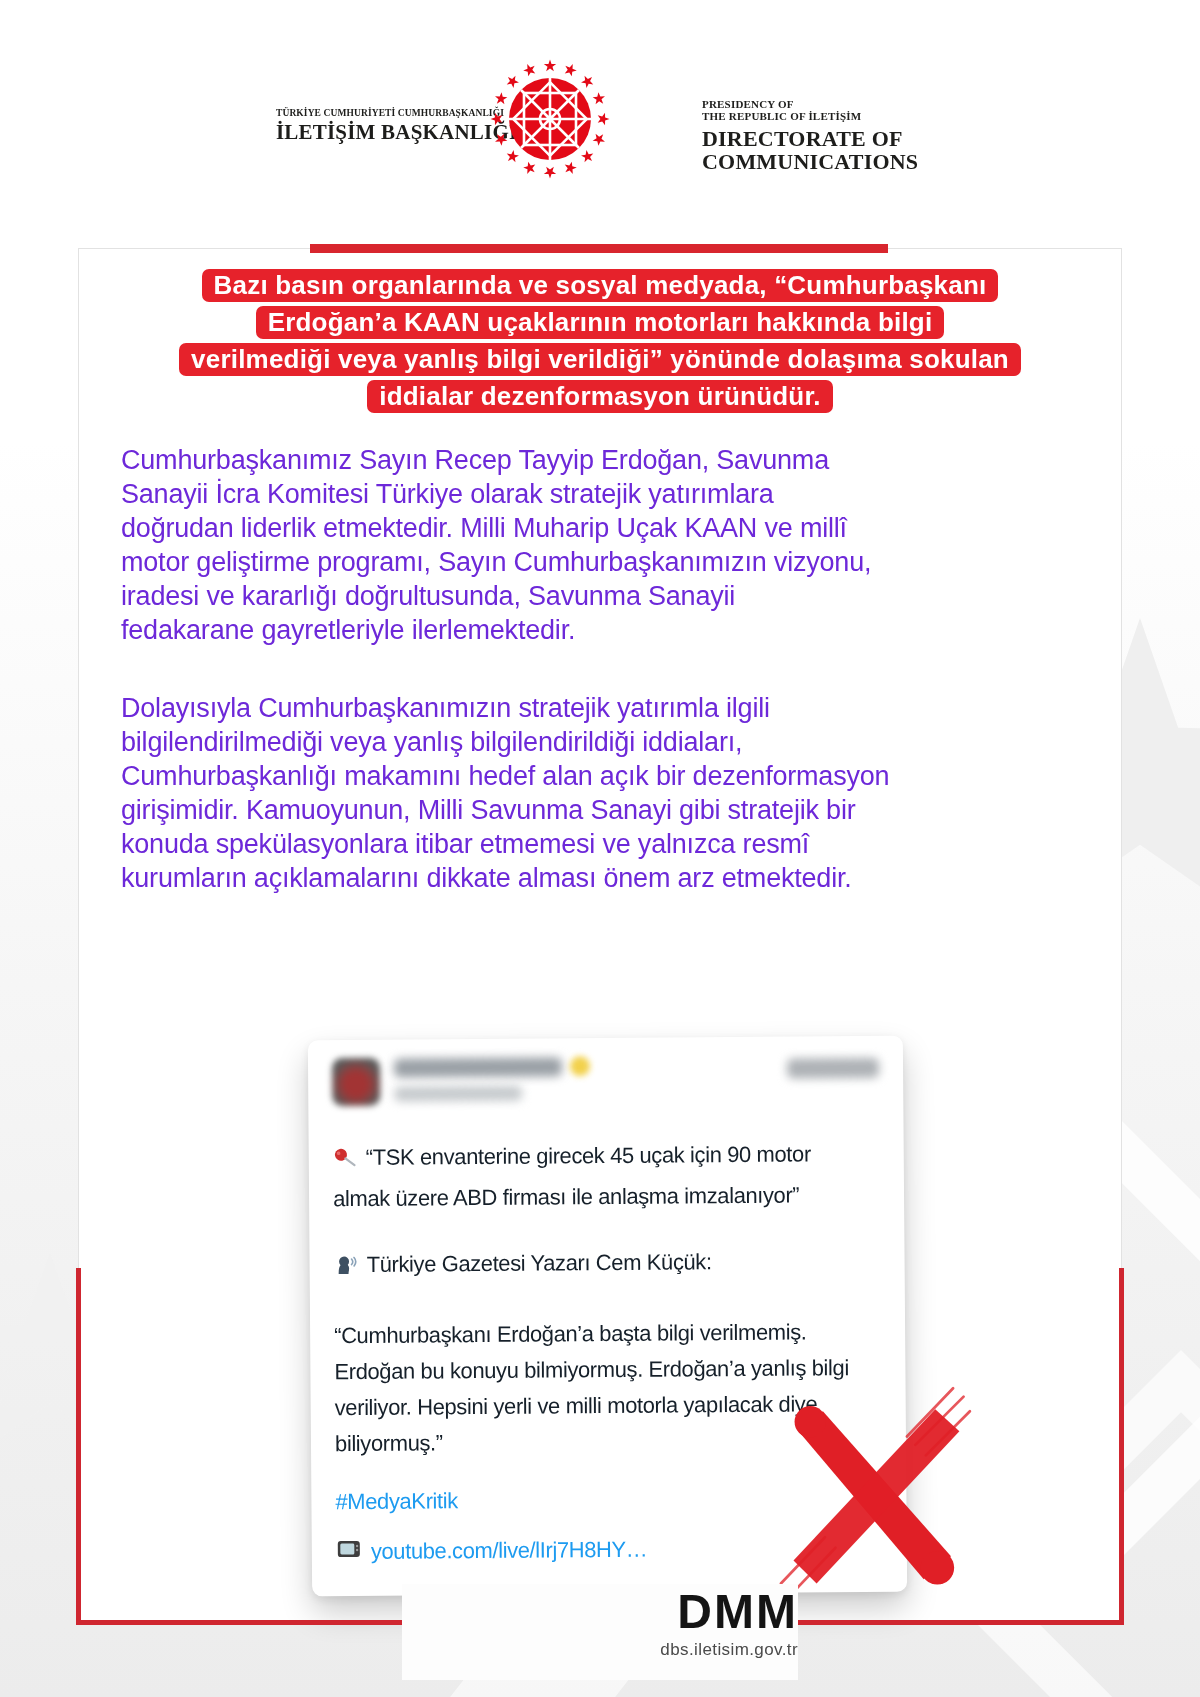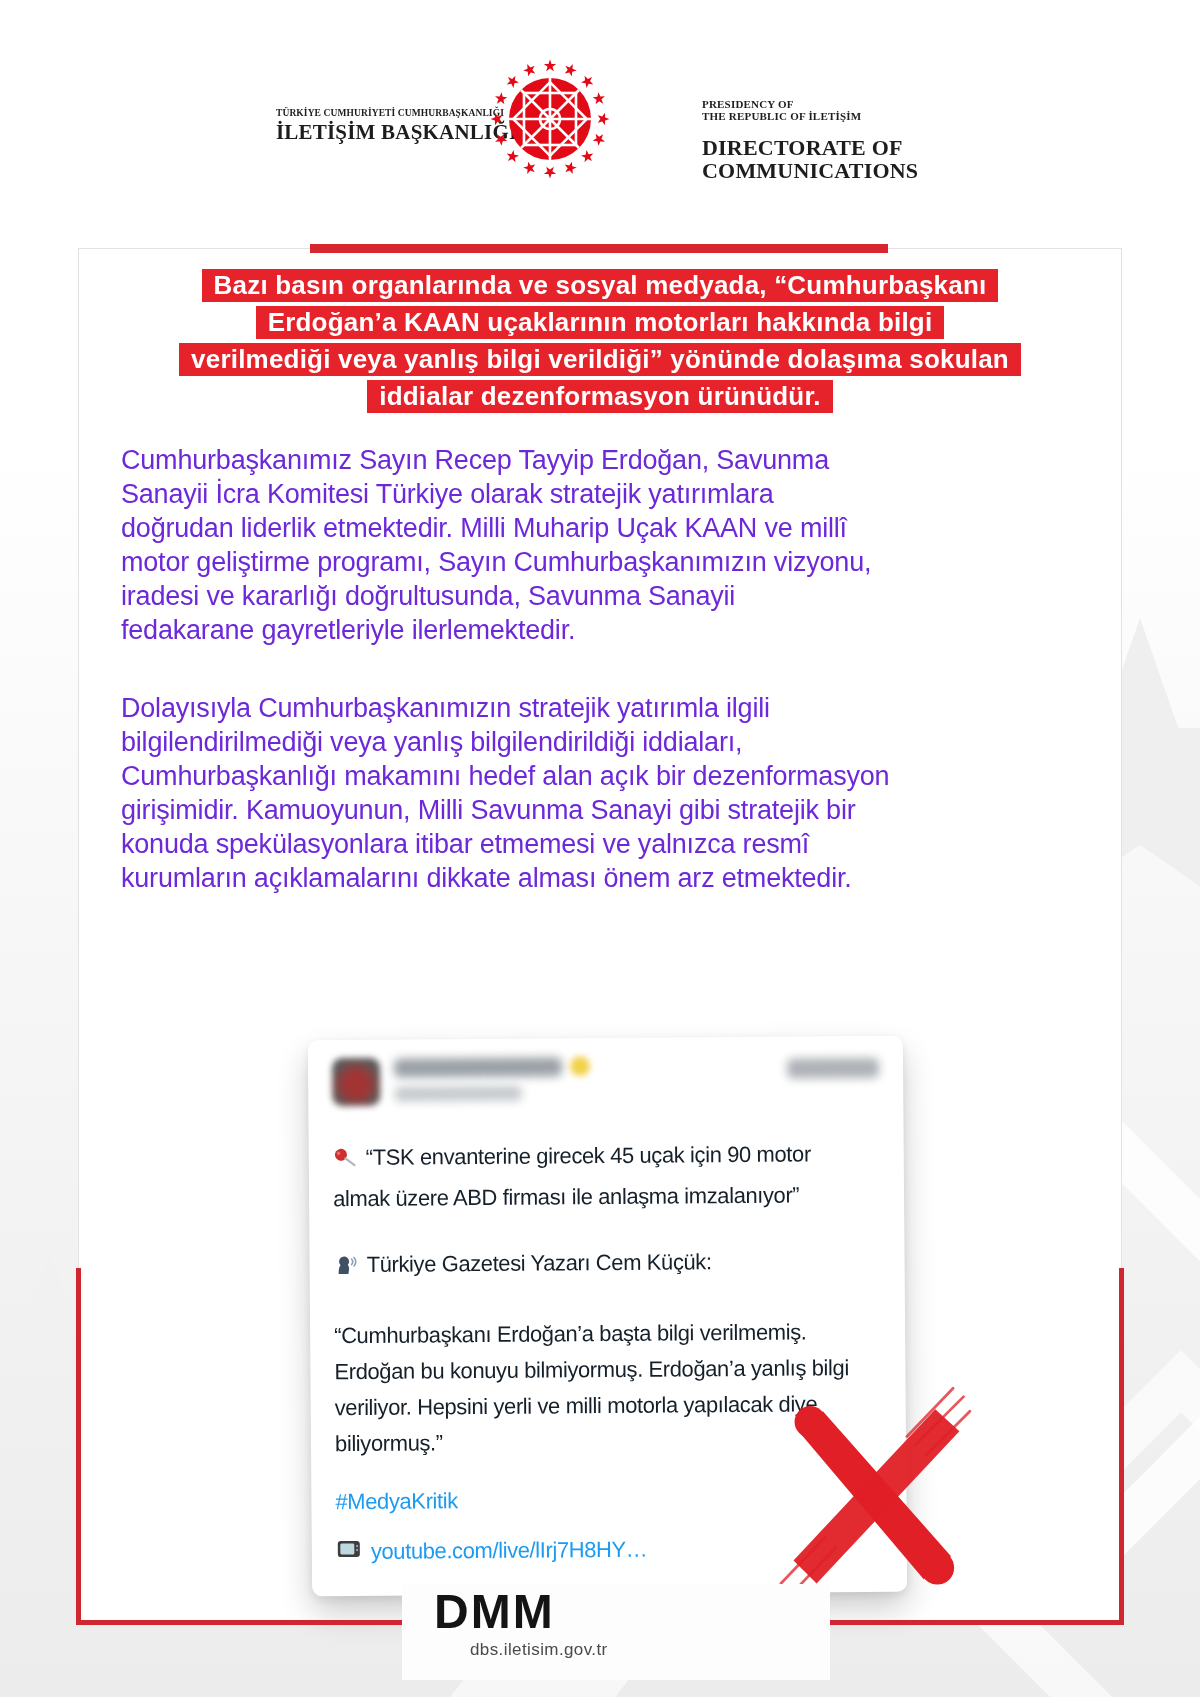--- a/index.html
+++ b/index.html
@@ -16,29 +16,29 @@
   .wm-chevron2{right:-150px;top:1420px;width:250px;height:250px;border:44px solid rgba(255,255,255,.65);transform:rotate(45deg);}
   .wm-stripe{left:520px;top:1400px;width:130px;height:460px;background:rgba(255,255,255,.6);transform:rotate(38deg);}
   
   .left-logo{position:absolute;left:276px;top:108px;width:192px;text-align:center;color:#1d1d1b;font-family:"Liberation Serif",serif;z-index:2;}
   .left-logo .small{font-size:9.5px;font-weight:700;white-space:nowrap;letter-spacing:.1px;}
   .left-logo .big{font-size:21px;font-weight:700;white-space:nowrap;margin-top:2px;letter-spacing:.2px;}
   .emblem{position:absolute;left:489px;top:58px;width:122px;height:122px;z-index:2;}
   .right-logo{position:absolute;left:702px;top:98px;color:#1d1d1b;font-family:"Liberation Serif",serif;z-index:2;}
   .right-logo .small{font-size:11px;font-weight:700;line-height:12px;letter-spacing:.2px;}
   .right-logo .big{font-size:22px;font-weight:700;line-height:23px;letter-spacing:.2px;}
-  .right-logo .big.first{margin-top:14px;}
+  .right-logo .big.first{margin-top:5px;}
   
   .main-card{position:absolute;left:78px;top:248px;width:1044px;height:1377px;background:#fff;
     border:1px solid #e2e2e2;border-bottom:none;box-sizing:border-box;z-index:1;}
   .card-top-accent{position:absolute;left:310px;top:244px;width:578px;height:9px;background:#d8262e;z-index:3;}
   .headline{margin-top:16px;text-align:center;}
   .headline .hl-line{display:block;line-height:0;}
   .headline .strip{display:inline-block;background:#e6222b;color:#ffffff;font-weight:700;font-size:26px;
-    line-height:29px;padding:2px 12px 2px;margin-top:4px;letter-spacing:.2px;}
+    line-height:29px;padding:2px 12px 2px;margin-top:4px;letter-spacing:.2px;border-radius:7px;}
   .para{margin:30px 36px 0 42px;font-size:27px;line-height:34px;color:#6d28d9;letter-spacing:-.2px;}
   .para.second{margin-top:44px;}
   .para-line{white-space:nowrap;}
   
   .tweet{position:absolute;left:310px;top:1038px;width:595px;box-sizing:border-box;background:#fff;border-radius:10px;
     padding:18px 24px 26px;box-shadow:0 16px 32px rgba(0,0,0,.20),0 3px 8px rgba(0,0,0,.08);
     transform:rotate(-.45deg);z-index:2;font-size:22px;line-height:36px;color:#16202a;letter-spacing:-.4px;}
   .tweet-header{display:flex;align-items:flex-start;}
   .avatar-blur{width:48px;height:48px;border-radius:10px;flex:0 0 auto;
     background:radial-gradient(circle at 50% 55%, #a23434 0 32%, #5a5a5a 72%);filter:blur(3px);}
@@ -55,21 +55,21 @@
   .link-row{margin-top:14px;color:#1d9bf0;display:flex;align-items:center;}
   .t-line{white-space:nowrap;}
   .ico{display:inline-block;vertical-align:-5px;margin-right:9px;}
   
   .x-mark{position:absolute;left:762px;top:1384px;width:210px;height:210px;z-index:4;}
   
   .frame-left{position:absolute;left:76px;top:1268px;width:5px;height:357px;background:#cf2630;z-index:5;}
   .frame-right{position:absolute;left:1119px;top:1268px;width:5px;height:357px;background:#cf2630;z-index:5;}
   .frame-bottom-l{position:absolute;left:76px;top:1620px;width:326px;height:5px;background:#cf2630;z-index:5;}
   .frame-bottom-r{position:absolute;left:798px;top:1620px;width:326px;height:5px;background:#cf2630;z-index:5;}
-  .footer-box{position:absolute;left:402px;top:1584px;width:396px;height:96px;background:#fdfdfd;z-index:6;text-align:left;padding-left:32px;}
+  .footer-box{position:absolute;left:402px;top:1584px;width:396px;height:96px;background:#fdfdfd;z-index:6;text-align:right;}
   .dmm-logo{font-size:48px;font-weight:800;letter-spacing:2px;color:#141414;line-height:52px;margin-top:2px;}
   .dmm-url{font-size:17px;color:#4a4a4a;letter-spacing:.4px;margin-top:2px;margin-left:36px;}
 </style>
 </head>
 <body>
 
 <svg class="wm wm-star-right" viewBox="-10 -10 20 20">
   <path d="M0,-9 L2.12,-2.9 L8.56,-2.78 L3.42,1.1 L5.29,7.28 L0,3.6 L-5.29,7.28 L-3.42,1.1 L-8.56,-2.78 L-2.12,-2.9 Z" fill="#efefef"></path>
 </svg>
 <svg class="wm wm-star-left" viewBox="-10 -10 20 20">

